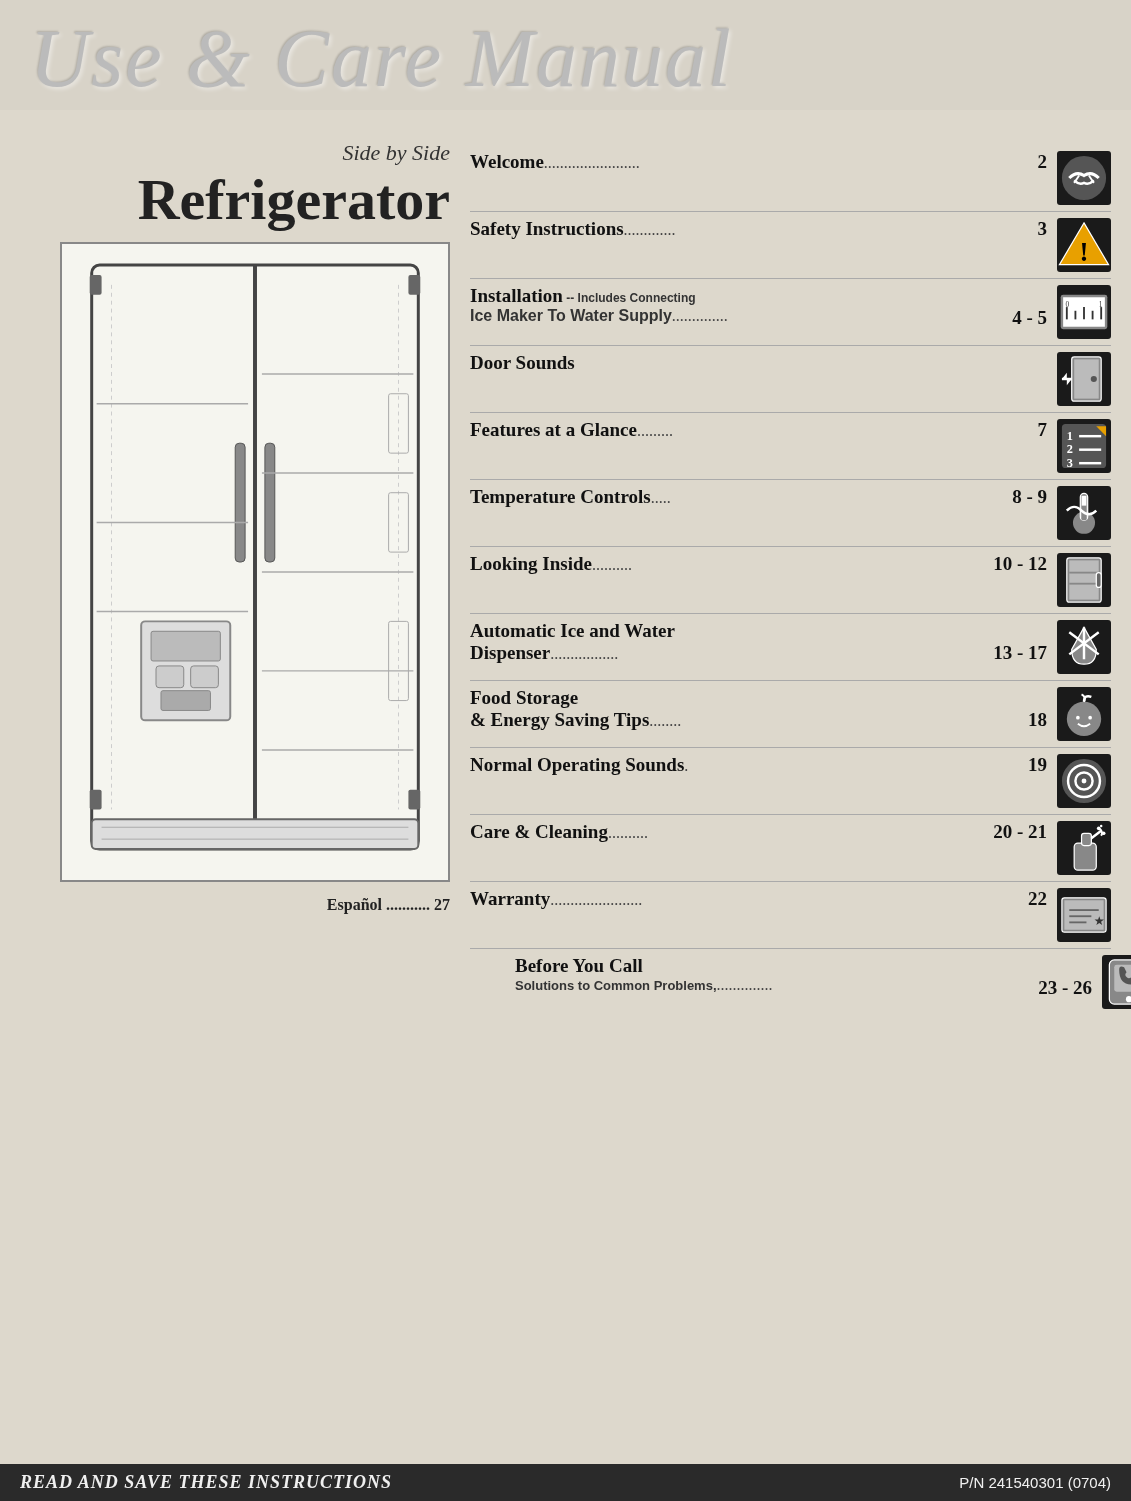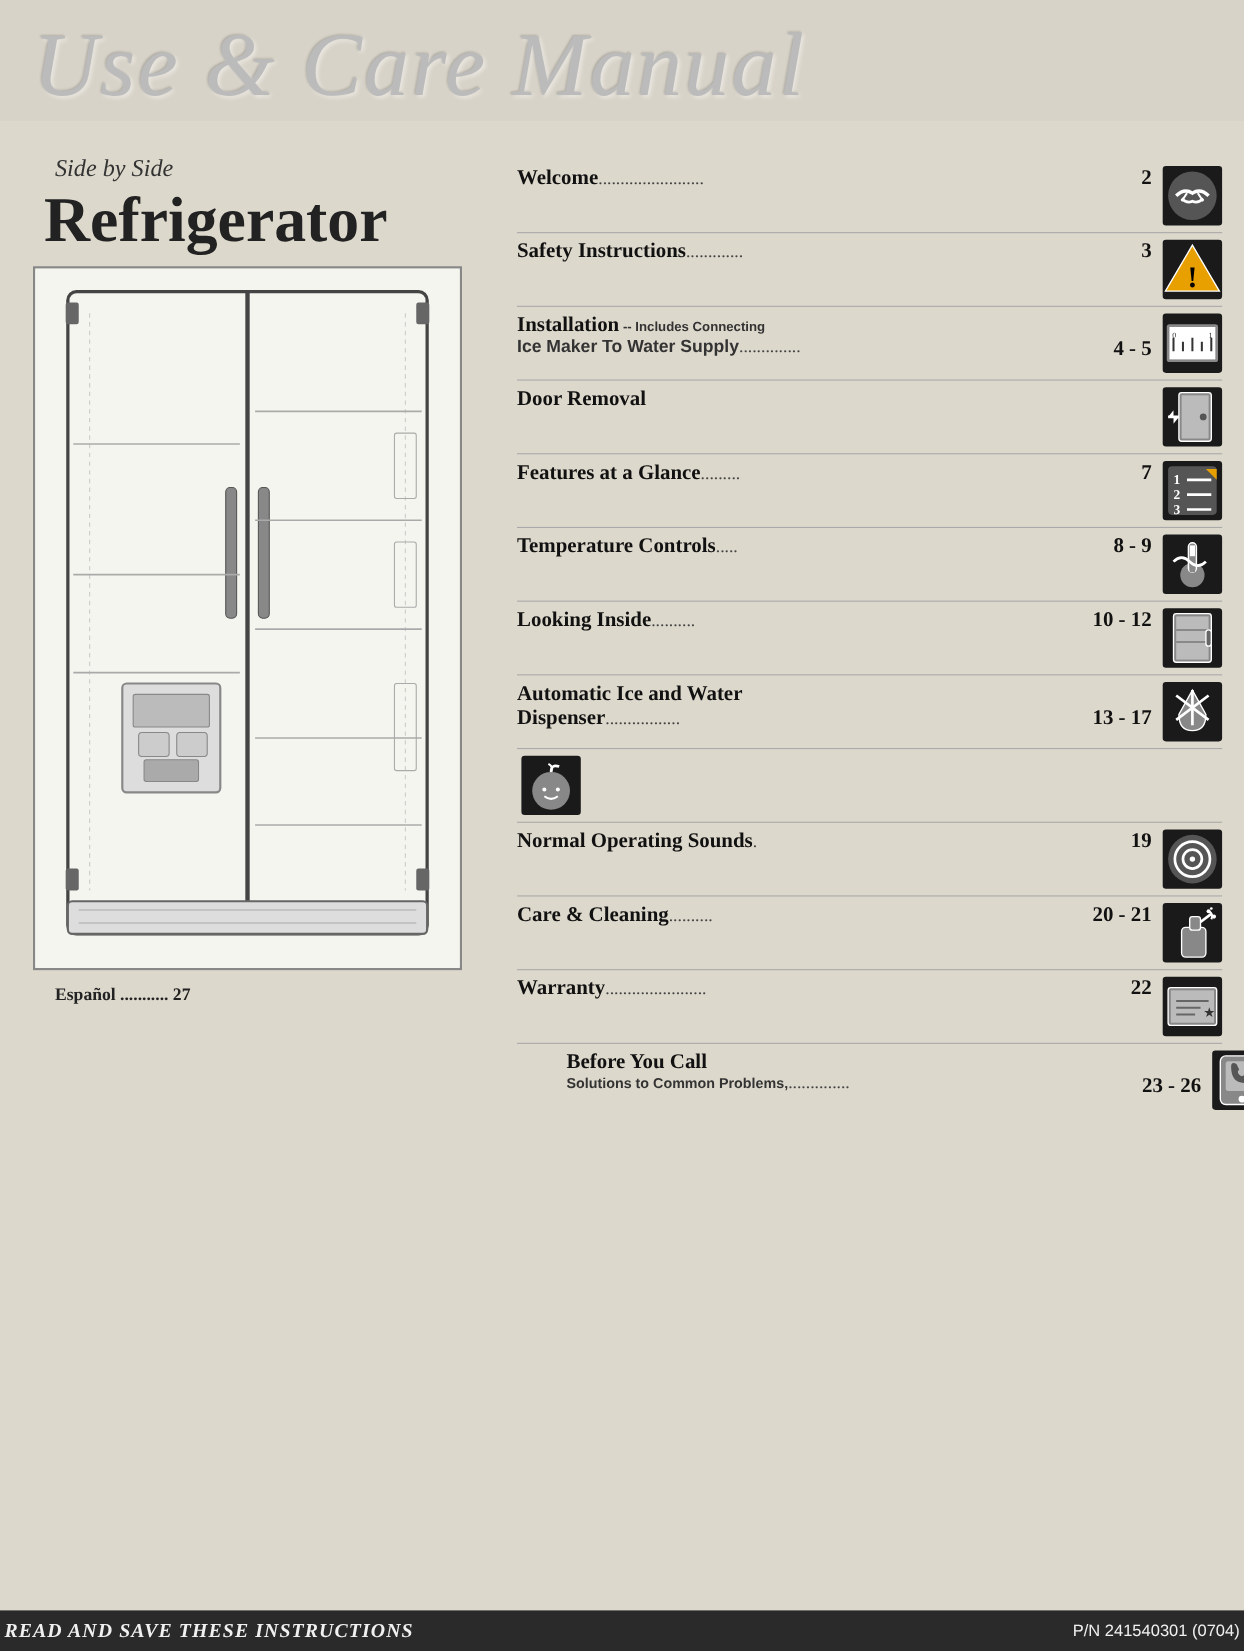--- a/index.html
+++ b/index.html
@@ -49,21 +49,21 @@
       padding: 10px 20px 0 20px;
       gap: 20px;
     }
 
     
     .left-col {
       width: 430px;
       flex-shrink: 0;
       display: flex;
       flex-direction: column;
-      align-items: flex-start;
+      align-items: flex-end;
     }
 
     .subtitle-side {
       font-size: 22px;
       font-style: italic;
       color: #333;
       margin-bottom: 2px;
       margin-left: 30px;
       font-family: 'Times New Roman', serif;
     }
@@ -114,21 +114,21 @@
     }
 
     
     .footer-bar {
       width: 100%;
       background: #2a2a2a;
       color: #f0f0f0;
       display: flex;
       justify-content: space-between;
       align-items: center;
-      padding: 8px 4px;
+      padding: 8px 20px;
       margin-top: 10px;
     }
 
     .footer-left {
       font-size: 18px;
       font-weight: bold;
       font-style: italic;
       font-family: 'Times New Roman', serif;
       letter-spacing: 1px;
     }
@@ -361,21 +361,21 @@
             <line x1="36" y1="18" x2="36" y2="28" stroke="#333" stroke-width="1.5"></line>
             <text x="7" y="18" font-size="6" fill="#333">0</text>
             <text x="34" y="18" font-size="6" fill="#333">1</text>
           </svg>
         </div>
       </div>
 
       <div class="toc-entry">
         <div class="toc-entry-content">
           <div class="toc-entry-row">
-            <span class="toc-entry-title">Door Removal</span>
+            <span class="toc-entry-title">Door Sounds</span>
           </div>
         </div>
         <div class="icon-box">
           <svg viewBox="0 0 44 44" xmlns="http://www.w3.org/2000/svg">
             <rect x="12" y="4" width="24" height="36" rx="2" fill="#888" stroke="white" stroke-width="1"></rect>
             <rect x="14" y="6" width="20" height="32" fill="#bbb"></rect>
             <circle cx="30" cy="22" r="2.5" fill="#555"></circle>
 
             <polygon points="12,22 4,22 8,17 8,27" fill="white"></polygon>
             <line x1="4" y1="22" x2="12" y2="22" stroke="white" stroke-width="2"></line>
@@ -474,20 +474,32 @@
             <path d="M22 6 L32 24 Q32 36 22 36 Q12 36 12 24 Z" fill="#888" stroke="white" stroke-width="1"></path>
 
             <line x1="10" y1="10" x2="34" y2="28" stroke="white" stroke-width="2"></line>
             <line x1="34" y1="10" x2="10" y2="28" stroke="white" stroke-width="2"></line>
             <line x1="22" y1="6" x2="22" y2="32" stroke="white" stroke-width="2"></line>
           </svg>
         </div>
       </div>
 
       <div class="toc-entry">
+        <div class="toc-entry-content">
+          <div class="toc-entry-row">
+            <span class="toc-entry-title">Food Storage</span>
+          </div>
+          <div class="toc-entry-row">
+            <span class="toc-entry-title">&amp; Energy Saving Tips</span>
+            <div class="toc-fill">
+                <span class="toc-fill-text">........</span>
+              </div>
+            <span class="toc-pnum">18</span>
+          </div>
+        </div>
         <div class="icon-box">
           <svg viewBox="0 0 44 44" xmlns="http://www.w3.org/2000/svg">
 
             <ellipse cx="22" cy="26" rx="14" ry="14" fill="#888"></ellipse>
             <path d="M22 12 Q22 6 28 8" stroke="white" stroke-width="2" fill="none"></path>
             <path d="M22 12 Q24 8 20 6" stroke="white" stroke-width="1.5" fill="none"></path>
 
             <circle cx="17" cy="25" r="1.5" fill="white"></circle>
             <circle cx="27" cy="25" r="1.5" fill="white"></circle>
             <path d="M17 30 Q22 34 27 30" stroke="white" stroke-width="1.5" fill="none"></path>

